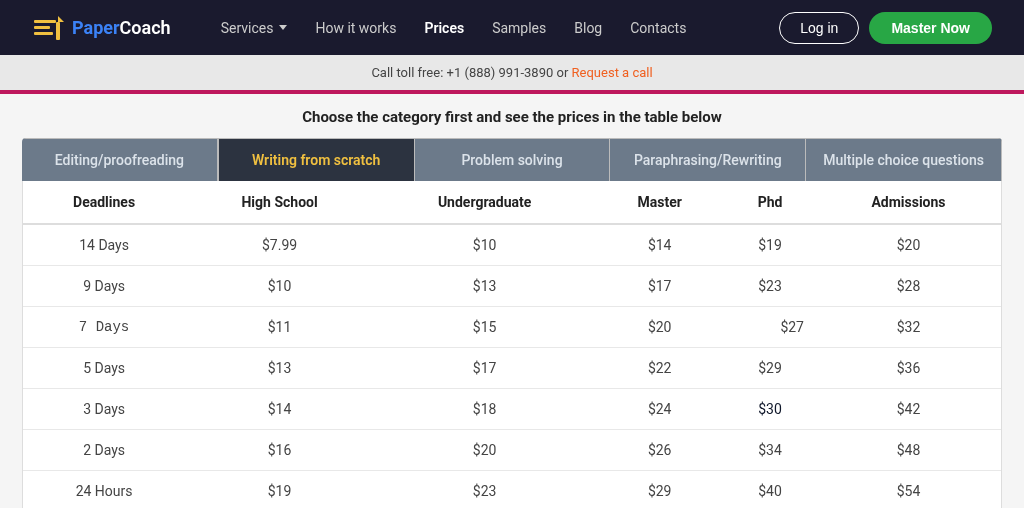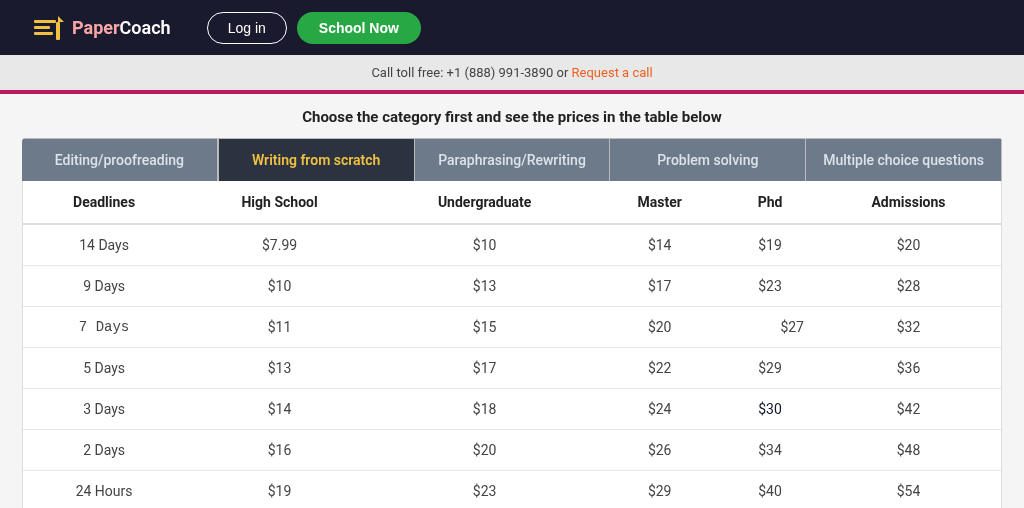--- a/index.html
+++ b/index.html
@@ -36,51 +36,62 @@
 
 <nav style="background:#1a1a2e;display:flex;align-items:center;padding:0 32px;height:55px;gap:24px;">
   <a href="#" style="display:flex;align-items:center;gap:8px;text-decoration:none;margin-right:12px;">
     <svg width="32" height="32" viewBox="0 0 32 32">
       <rect x="2" y="8" width="22" height="3" rx="1" fill="#f0c040"></rect>
       <rect x="2" y="14" width="16" height="3" rx="1" fill="#f0c040"></rect>
       <rect x="2" y="20" width="19" height="3" rx="1" fill="#f0c040"></rect>
       <polygon points="26,4 32,10 26,10" fill="#f0c040"></polygon>
       <rect x="24" y="10" width="4" height="18" rx="1" fill="#f0c040"></rect>
     </svg>
-    <span style="font-size:18px;font-weight:600;color:white;"><span style="color:#fca5a5;font-weight:700;">Paper</span><span>Coach</span></span>
+    <span style="font-size:18px;font-weight:600;color:white;"><span style="color:#3b82f6;font-weight:700;">Paper</span><span>Coach</span></span>
   </a>
 
+  <div style="display:flex;align-items:center;gap:0;flex:1;">
+    <a href="#" style="color:#ccc;text-decoration:none;padding:8px 14px;font-size:14px;display:flex;align-items:center;gap:4px;">
+      <span>Services</span>
+      <span style="display:inline-block;width:0;height:0;border-left:4px solid transparent;border-right:4px solid transparent;border-top:5px solid #ccc;margin-left:2px;"></span>
+    </a>
+    <a href="#" style="color:#ccc;text-decoration:none;padding:8px 14px;font-size:14px;"><span>How it works</span></a>
+    <a href="#" style="color:white;text-decoration:none;padding:8px 14px;font-size:14px;font-weight:600;"><span>Prices</span></a>
+    <a href="#" style="color:#ccc;text-decoration:none;padding:8px 14px;font-size:14px;"><span>Samples</span></a>
+    <a href="#" style="color:#ccc;text-decoration:none;padding:8px 14px;font-size:14px;"><span>Blog</span></a>
+    <a href="#" style="color:#ccc;text-decoration:none;padding:8px 14px;font-size:14px;"><span>Contacts</span></a>
+  </div>
 
   <div style="display:flex;align-items:center;gap:10px;">
     <button style="border:1.5px solid white;color:white;background:transparent;padding:7px 20px;border-radius:20px;cursor:pointer;font-size:14px;font-weight:500;">Log in</button>
-    <button style="background:#28a745;color:white;border:none;padding:8px 22px;border-radius:20px;cursor:pointer;font-size:14px;font-weight:600;">School Now</button>
+    <button style="background:#28a745;color:white;border:none;padding:8px 22px;border-radius:20px;cursor:pointer;font-size:14px;font-weight:600;">Master Now</button>
   </div>
 </nav>
 
 <div style="background:#e8e8e8;text-align:center;padding:10px;font-size:13px;color:#444;border-bottom:4px solid #be185d;">
   <span>Call toll free: +1 (888) 991-3890  or </span>
   <a href="#" style="color:#f06020;text-decoration:none;font-size:13px;">Request a call</a>
 </div>
 
 <div style="text-align:center;padding:14px 16px 12px;font-size:15px;font-weight:700;color:#222;background:#f5f5f5;">
   <span>Choose the category first and see the prices in the table below</span>
 </div>
 
 <div style="display:flex;max-width:980px;margin:0 auto;border-radius:4px 4px 0 0;overflow:hidden;">
   <div style="flex:1;text-align:center;padding:13px 8px;font-size:14px;font-weight:500;cursor:pointer;border:1px solid #bbb;border-left:none;border-bottom:none;background:#6c7a8a;color:#dce3ea;">
     <span>Editing/proofreading</span>
   </div>
   <div style="flex:1;text-align:center;padding:13px 8px;font-size:14px;font-weight:600;cursor:pointer;border:1px solid #bbb;border-bottom:none;background:#2c3340;color:#f0c040;">
     <span>Writing from scratch</span>
   </div>
   <div style="flex:1;text-align:center;padding:13px 8px;font-size:14px;font-weight:500;cursor:pointer;border:1px solid #bbb;border-left:none;border-bottom:none;background:#6c7a8a;color:#dce3ea;">
-    <span>Paraphrasing/Rewriting</span>
+    <span>Problem solving</span>
   </div>
   <div style="flex:1;text-align:center;padding:13px 8px;font-size:14px;font-weight:500;cursor:pointer;border:1px solid #bbb;border-left:none;border-bottom:none;background:#6c7a8a;color:#dce3ea;">
-    <span>Problem solving</span>
+    <span>Paraphrasing/Rewriting</span>
   </div>
   <div style="flex:1;text-align:center;padding:13px 8px;font-size:14px;font-weight:500;cursor:pointer;border:1px solid #bbb;border-left:none;border-bottom:none;background:#6c7a8a;color:#dce3ea;">
     <span>Multiple choice questions</span>
   </div>
 </div>
 
 <div style="max-width:980px;margin:0 auto 24px;background:white;border:1px solid #ddd;border-top:none;">
   <table style="width:100%;border-collapse:collapse;">
     <thead>
       <tr>

